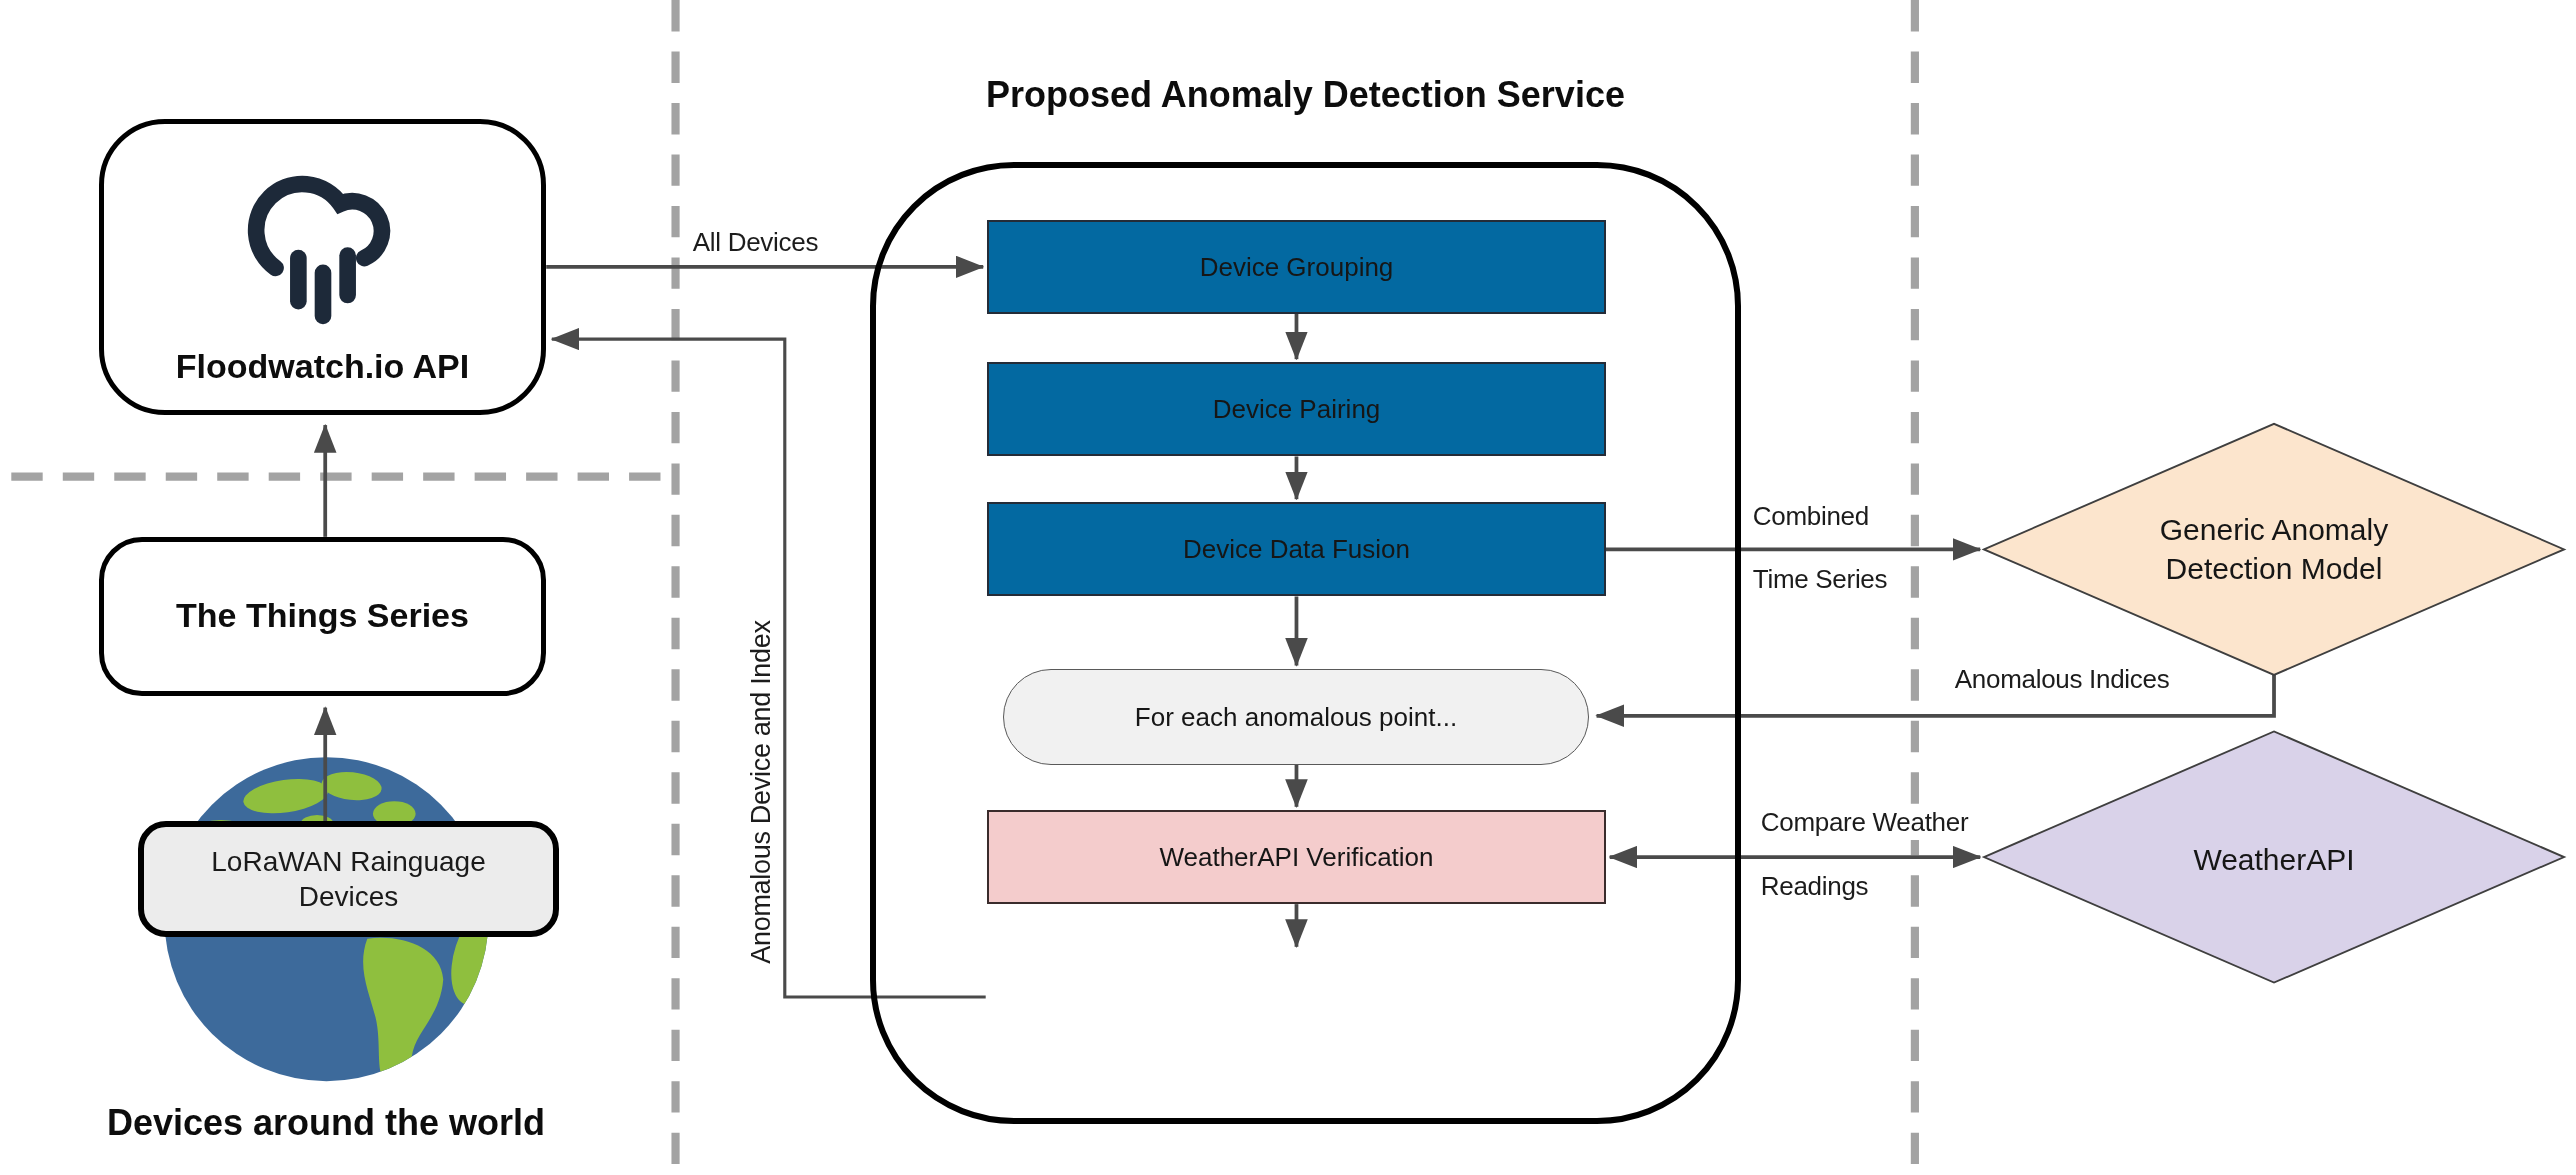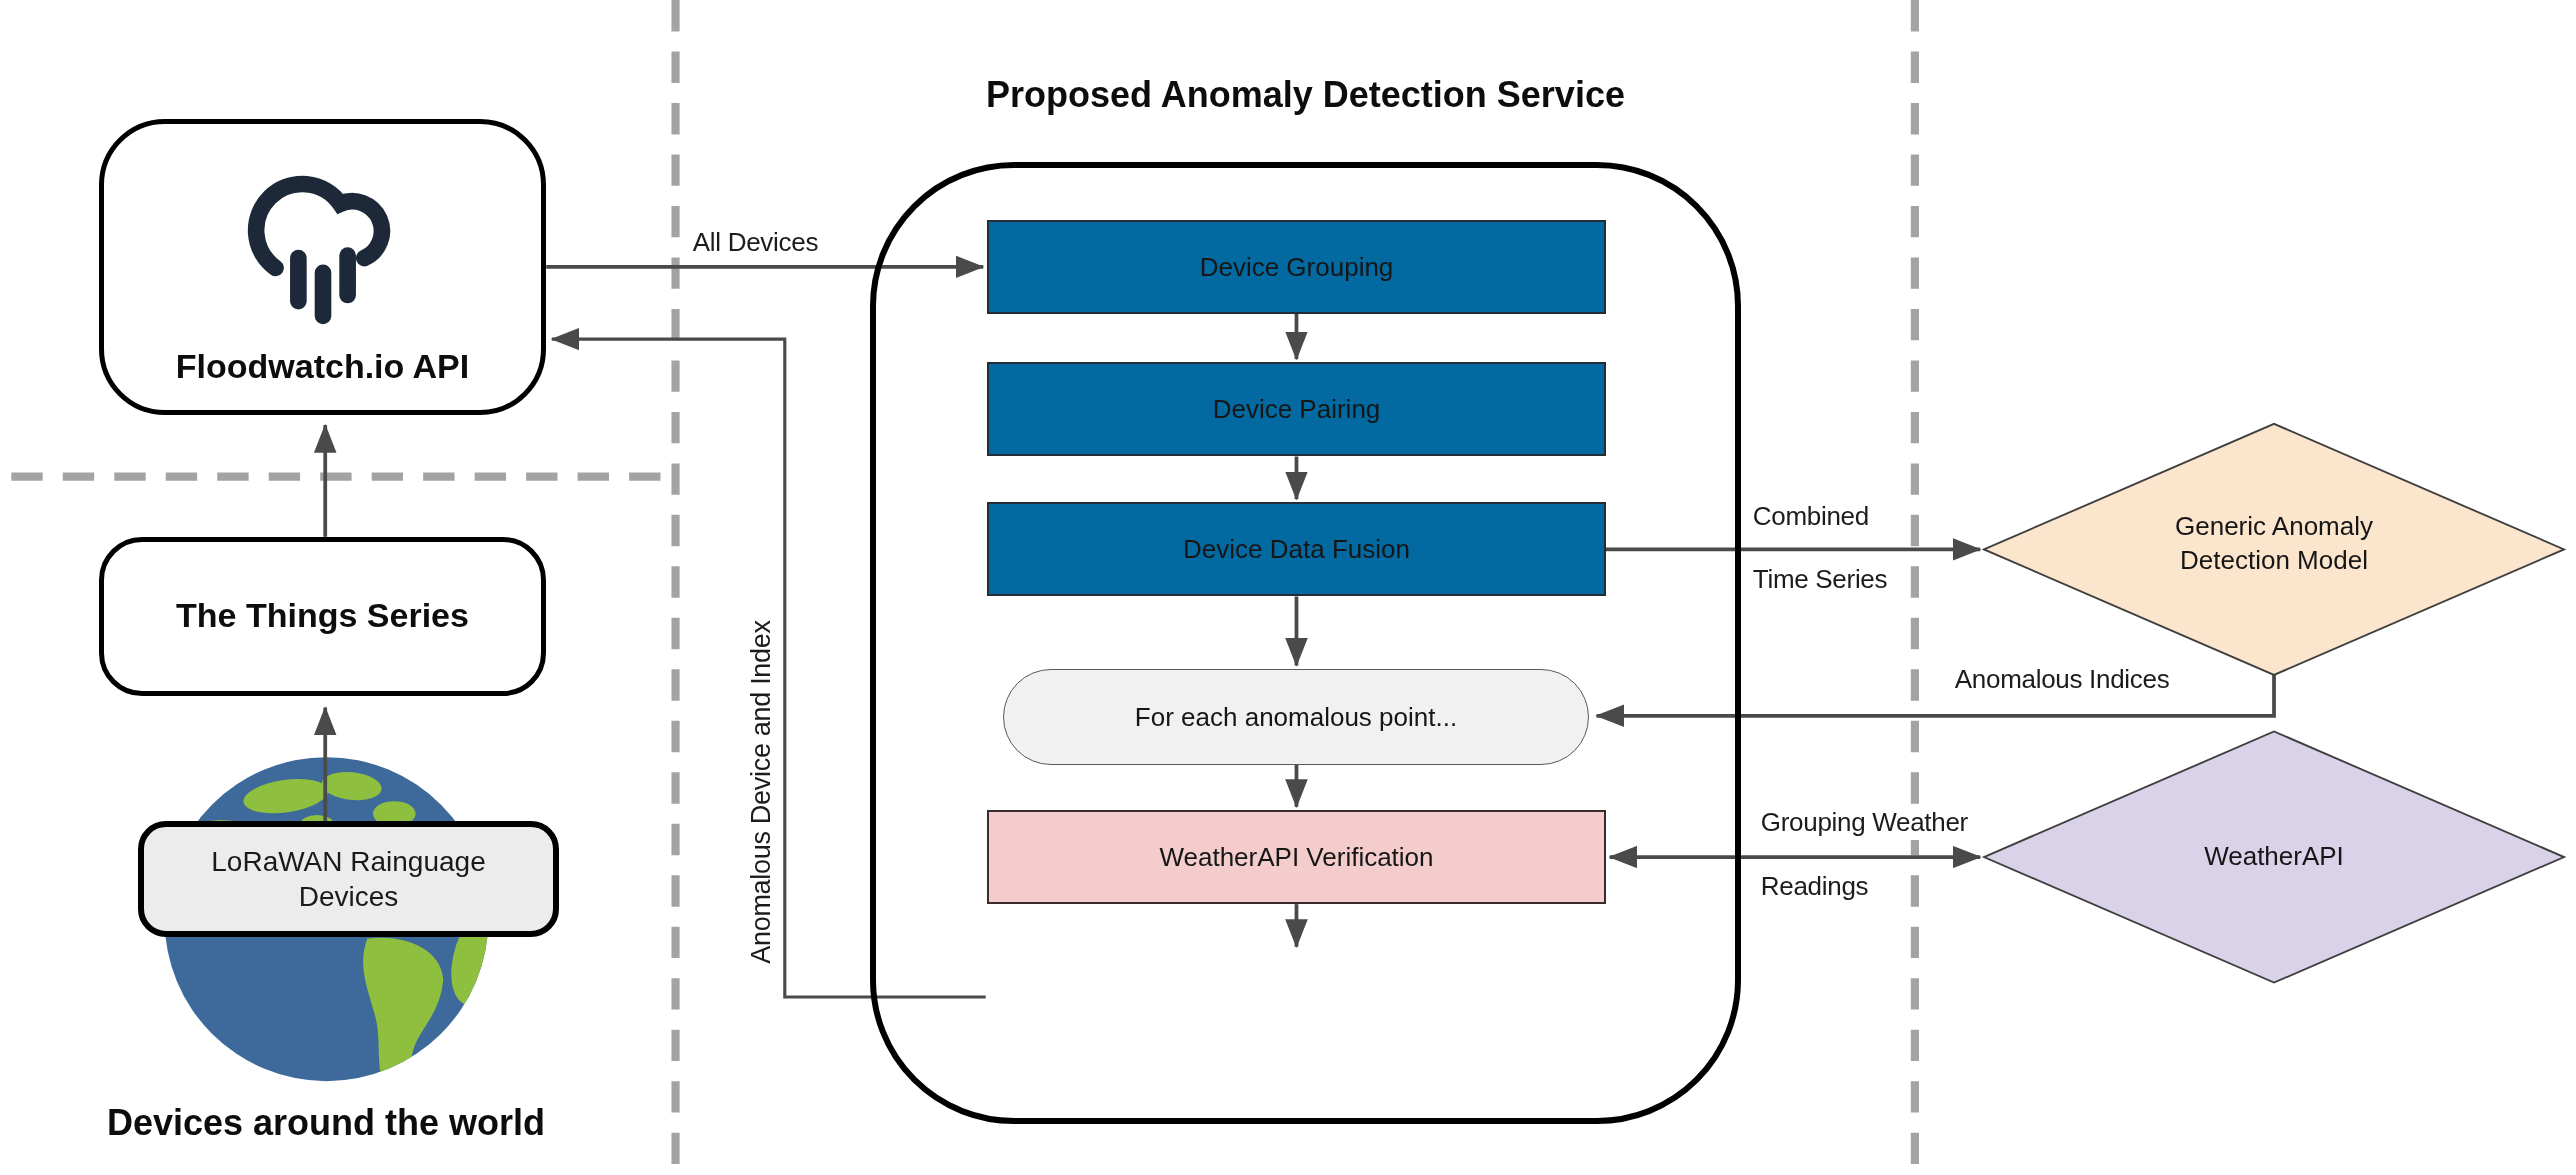--- a/index.html
+++ b/index.html
@@ -10,21 +10,21 @@
   .round-node{border:5.7px solid #000;}
   .proc{border:2.5px solid #242c38;display:flex;align-items:center;justify-content:center;
         text-align:center;font-size:26px;color:#161616;}
   .blue{background:#0369a1;justify-content:center;}
   .pink{background:#f4cccc;border-color:#3a2c2c;}
   .pill{background:#f1f1f1;border:1.9px solid #595959;border-radius:57px;}
   .bigtitle{position:absolute;font-weight:bold;font-size:36px;color:#0d0d0d;text-align:center;}
   .nodetitle{position:absolute;font-weight:bold;font-size:34px;color:#0d0d0d;text-align:center;}
   .edge-label{position:absolute;font-size:26px;color:#1c1c1c;background:#fff;
               padding:1.3px 3.8px;white-space:nowrap;letter-spacing:-0.3px;}
-  .diamond-label{position:absolute;font-size:26px;color:#161616;text-align:center;line-height:1.3;}
+  .diamond-label{position:absolute;font-size:30px;color:#161616;text-align:center;line-height:1.3;}
   .vlabel{position:absolute;font-size:27px;color:#1c1c1c;white-space:nowrap;
           transform:translate(-50%,-50%) rotate(-90deg);letter-spacing:-0.3px;}
   .lorawan{border:6.3px solid #000;border-radius:28px;background:#ececec;
            display:flex;align-items:center;justify-content:center;text-align:center;
            font-size:28px;color:#1a1a1a;line-height:1.25;}
   .container-outline{border:6.3px solid #000;border-radius:144px;background:transparent;}
 </style>
 </head>
 <body>
 
@@ -125,21 +125,21 @@
 
   <div class="edge-label" style="left:689px;top:226px;">All Devices</div>
 
   <div class="vlabel" style="left:761px;top:792px;">Anomalous Device and Index</div>
 
   <div class="edge-label" style="left:1749px;top:500px;">Combined</div>
   <div class="edge-label" style="left:1749px;top:563px;">Time Series</div>
 
   <div class="edge-label" style="left:1951px;top:663px;">Anomalous Indices</div>
 
-  <div class="edge-label" style="left:1757px;top:806px;">Grouping Weather</div>
+  <div class="edge-label" style="left:1757px;top:806px;">Compare Weather</div>
   <div class="edge-label" style="left:1757px;top:870px;">Readings</div>
 
   <div class="diamond-label" style="left:2142px;top:510px;width:264px;">
     <div>Generic Anomaly</div>
     <div>Detection Model</div>
   </div>
   <div class="diamond-label" style="left:2142px;top:840px;width:264px;">WeatherAPI</div>
 
 </div>
 

